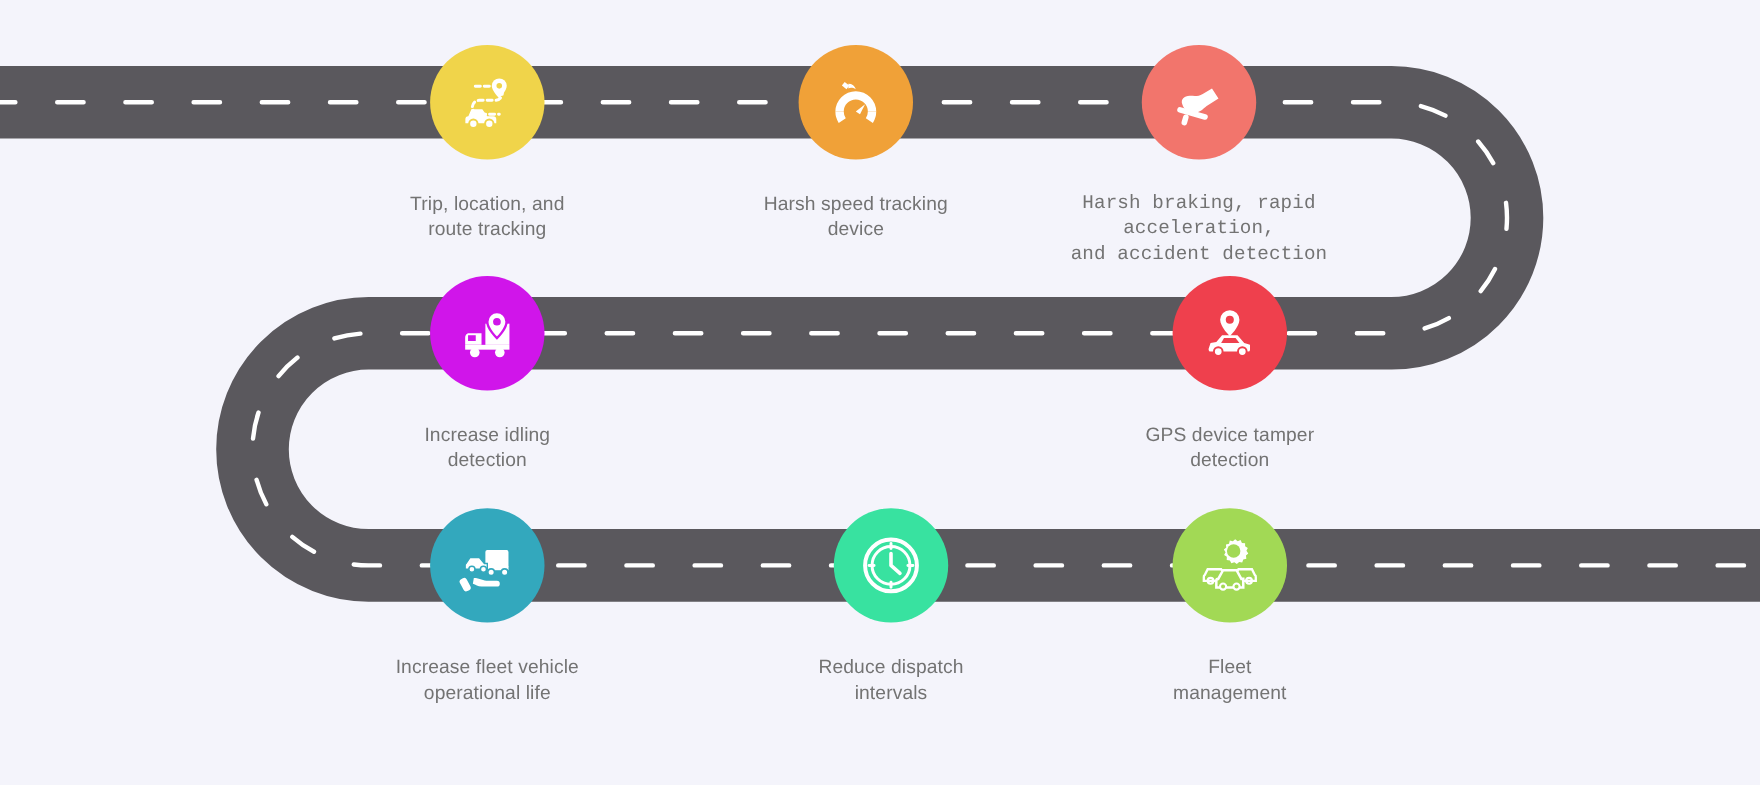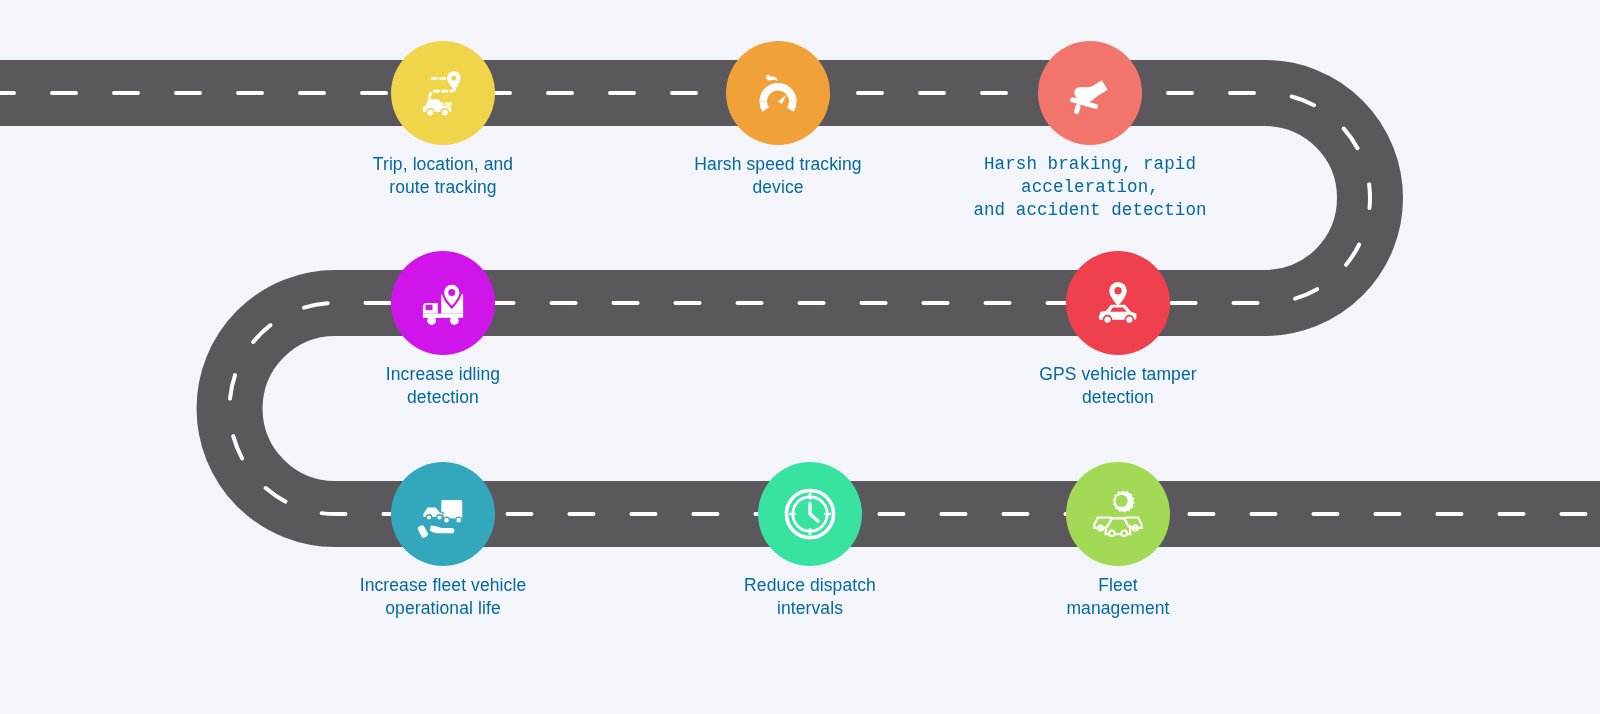--- a/index.html
+++ b/index.html
@@ -39,24 +39,24 @@
     margin: 0 auto;
     display: flex;
     align-items: center;
     justify-content: center;
     position: relative;
   }
   .circle svg {
     display: block;
   }
   .label {
-    margin-top: 8px;
+    margin-top: 29px;
     font-size: 17.5px;
     line-height: 23px;
-    color: #0369a1;
+    color: #737373;
     letter-spacing: 0.1px;
     white-space: pre-line;
   }
 </style>
 </head>
 <body style="background: rgb(244, 244, 251);">
 
 <div id="stage" style="background: rgb(244, 244, 251);">
 
   <svg id="road-svg" viewBox="0 0 1600 714">
@@ -140,21 +140,21 @@
         <svg width="56" height="56" viewBox="0 0 64 64" fill="none">
           <path d="M32 8 a10 10 0 0 1 10 10 c0 7.5 -10 17 -10 17 s-10 -9.5 -10 -17 A10 10 0 0 1 32 8 z" fill="#fff"></path>
           <circle cx="32" cy="18" r="4.2" fill="#ef404d"></circle>
           <path d="M10 48 l2 -6 l6 -1 l6 -7 h16 l7 8 l6 2 v5 a2 2 0 0 1 -2 2 H12 a2 2 0 0 1 -2 -2 z" fill="#fff"></path>
           <path d="M26 37 h12 l4 5 H23 z" fill="#ef404d"></path>
           <circle cx="20" cy="51" r="4.5" fill="#fff" stroke="#ef404d" stroke-width="2"></circle>
           <circle cx="45" cy="51" r="4.5" fill="#fff" stroke="#ef404d" stroke-width="2"></circle>
         </svg>
       </span>
     </div>
-    <div class="label">GPS vehicle tamper
+    <div class="label">GPS device tamper
 detection</div>
   </div>
 
   <div class="node" style="left:443px; top:462px;">
     <div class="circle" style="background:#33a8bd">
       <span>
         <svg width="56" height="56" viewBox="0 0 64 64" fill="none">
           <rect x="30" y="16" width="24" height="19" rx="2" fill="#fff"></rect>
           <rect x="30" y="33" width="24" height="4" fill="#fff"></rect>
           <circle cx="36" cy="39" r="3.4" fill="#fff" stroke="#33a8bd" stroke-width="1.6"></circle>

